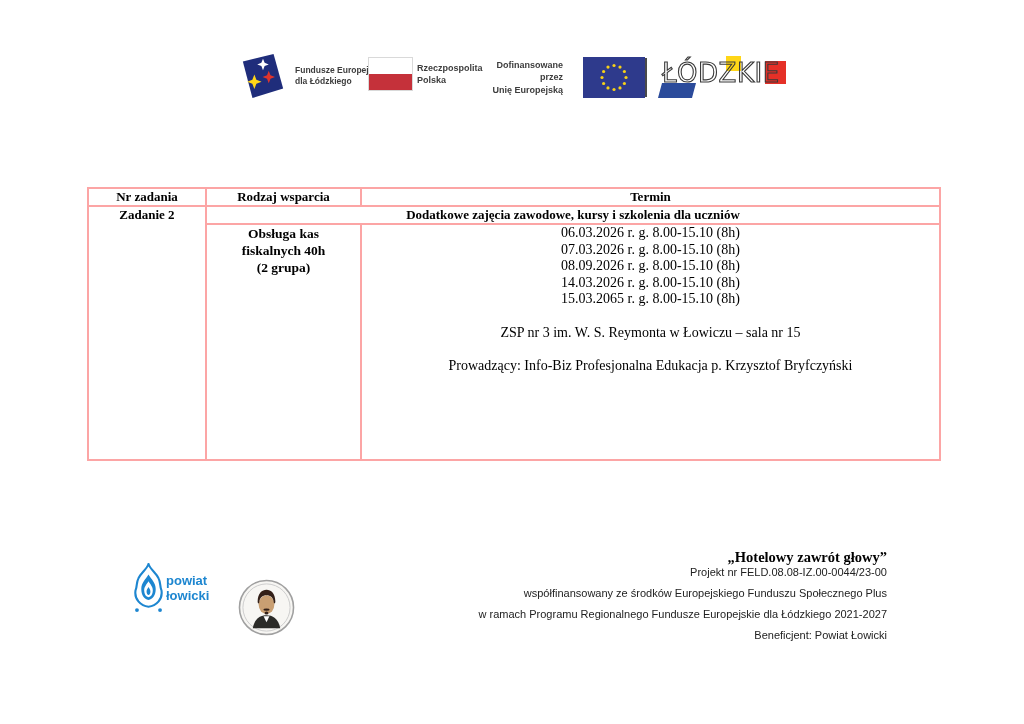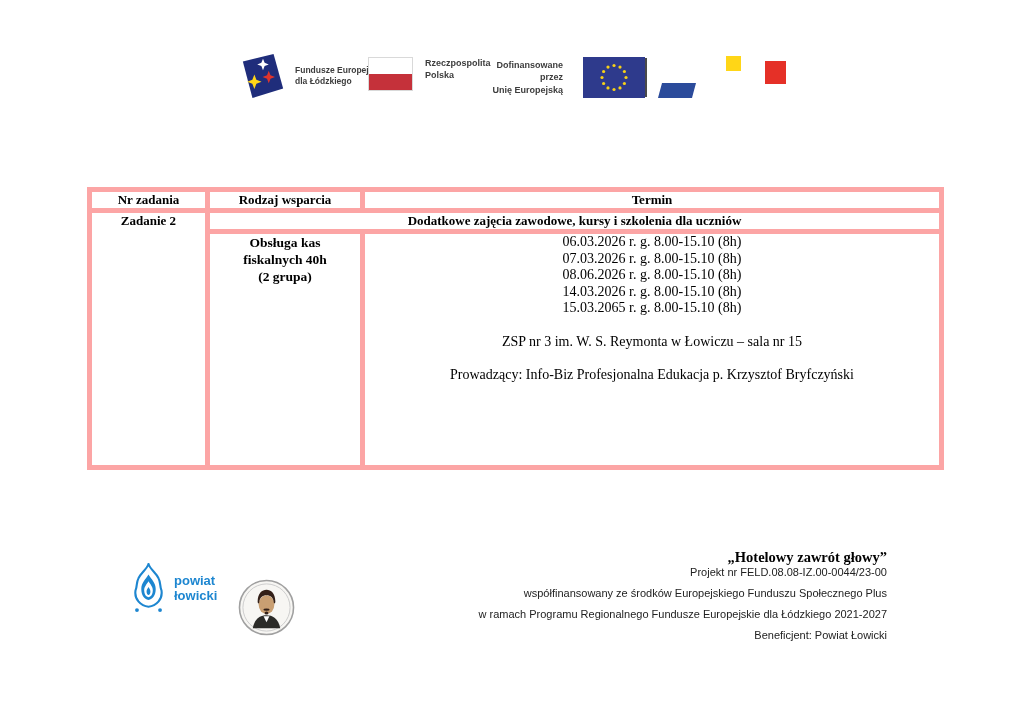--- a/index.html
+++ b/index.html
@@ -5,21 +5,21 @@
   html,body { margin:0; padding:0; background:#ffffff; }
   .page { position:relative; width:1024px; height:724px; background:#ffffff; overflow:hidden;
           font-family:"Liberation Serif", serif; }
 
   
   .fundusze { position:absolute; left:239px; top:52px; display:flex; align-items:center; gap:8px; }
   .fundusze svg { width:48px; height:48px; display:block; }
   .logo-text { font-family:"Liberation Sans", sans-serif; font-weight:bold; font-size:8.5px;
                color:#3d3d3d; line-height:1.35; }
 
-  .poland { position:absolute; left:368px; top:57px; display:flex; align-items:flex-start; gap:12px; }
+  .poland { position:absolute; left:368px; top:57px; display:flex; align-items:center; gap:4px; }
   .poland-flag { width:45px; height:34px; border:1px solid #d9d9d9; box-sizing:border-box; }
   .poland-flag .white { height:50%; background:#ffffff; }
   .poland-flag .red { height:50%; background:#c5313a; }
   .poland .logo-text { font-size:9px; }
 
   .eu-block { position:absolute; left:477px; top:57px; display:flex; align-items:center; gap:20px; }
   .eu-text { width:86px; text-align:right; font-family:"Liberation Sans", sans-serif;
              font-weight:bold; font-size:9px; color:#3d3d3d; line-height:1.35; }
   .eu-flag svg { width:62px; height:41px; display:block; }
 
@@ -33,34 +33,34 @@
   .lodzkie .letters { position:absolute; left:2px; top:5px; z-index:2;
                       font-family:"DejaVu Sans", sans-serif; font-size:26px; font-weight:400;
                       color:#3a3a3a; letter-spacing:0.5px; }
   @supports (-webkit-text-stroke: 1px #000) {
     .lodzkie .letters { color:transparent; -webkit-text-stroke:1.1px #3a3a3a; }
   }
 
   
   .doc-table { position:absolute; left:87px; top:187px; border-collapse:collapse; table-layout:fixed;
                width:852px; }
-  .doc-table th, .doc-table td { border:5px solid #fca5a5; padding:0; color:#000000; }
+  .doc-table th, .doc-table td { border:2px solid #fca5a5; padding:0; color:#000000; }
   .doc-table th { font-size:13px; font-weight:bold; height:16px; text-align:center; }
   .row-task td { font-size:13px; font-weight:bold; height:16px; text-align:center; }
   .task-cell { vertical-align:top; }
   .row-detail { height:236px; }
   .support-cell { vertical-align:top; text-align:center; font-weight:bold; font-size:13.5px;
                   line-height:17px; padding-top:10px; white-space:pre-line; }
   .termin-cell { vertical-align:top; text-align:center; font-size:14px; line-height:16.5px;
                  padding-top:18px; }
   .location-line { margin-top:17px; }
   .instructor-line { margin-top:17px; }
 
   
-  .powiat { position:absolute; left:132px; top:563px; display:flex; gap:9px; align-items:flex-start; }
+  .powiat { position:absolute; left:132px; top:563px; display:flex; gap:1px; align-items:flex-start; }
   .powiat svg { width:33px; height:50px; display:block; }
   .powiat-text { margin-top:11px; font-family:"Liberation Sans", sans-serif; font-weight:bold;
                  font-size:13px; color:#1d86d0; line-height:1.15; }
 
   .medallion { position:absolute; left:238px; top:579px; width:57px; height:57px; }
   .medallion svg { width:57px; height:57px; display:block; }
 
   .footer-text { position:absolute; left:87px; top:549px; width:800px; text-align:right; }
   .f-title { font-family:"Liberation Serif", serif; font-weight:bold; font-size:14.5px; color:#000; }
   .f-line { font-family:"Liberation Sans", sans-serif; font-size:11px; color:#222222; }
@@ -121,20 +121,21 @@
       </svg>
     </div>
   </div>
 
   <div class="logo-separator"></div>
 
   <div class="lodzkie">
     <div class="blue-block"></div>
     <div class="yellow-block"></div>
     <div class="red-block"></div>
+    <div class="letters">ŁÓDZKIE</div>
   </div>
 
   <table class="doc-table">
     <colgroup>
         <col style="width:118px">
         <col style="width:155px">
         <col style="width:579px">
       </colgroup>
     <tbody>
         <tr>
@@ -146,21 +147,21 @@
       <td class="task-cell" rowspan="2">Zadanie 2</td>
       <td colspan="2">Dodatkowe zajęcia zawodowe, kursy i szkolenia dla uczniów</td>
     </tr>
     <tr class="row-detail">
       <td class="support-cell">Obsługa kas
 fiskalnych 40h
 (2 grupa)</td>
       <td class="termin-cell">
         <div>06.03.2026 r. g. 8.00-15.10 (8h)</div>
         <div>07.03.2026 r. g. 8.00-15.10 (8h)</div>
-        <div>08.06.2026 r. g. 8.00-15.10 (8h)</div>
+        <div>08.09.2026 r. g. 8.00-15.10 (8h)</div>
         <div>14.03.2026 r. g. 8.00-15.10 (8h)</div>
         <div>15.03.2065 r. g. 8.00-15.10 (8h)</div>
         <div class="location-line">ZSP nr 3 im. W. S. Reymonta w Łowiczu – sala nr 15</div>
         <div class="instructor-line">Prowadzący: Info-Biz Profesjonalna Edukacja p. Krzysztof Bryfczyński</div>
       </td>
     </tr>
   </tbody>
     </table>
 
   <div class="powiat">

